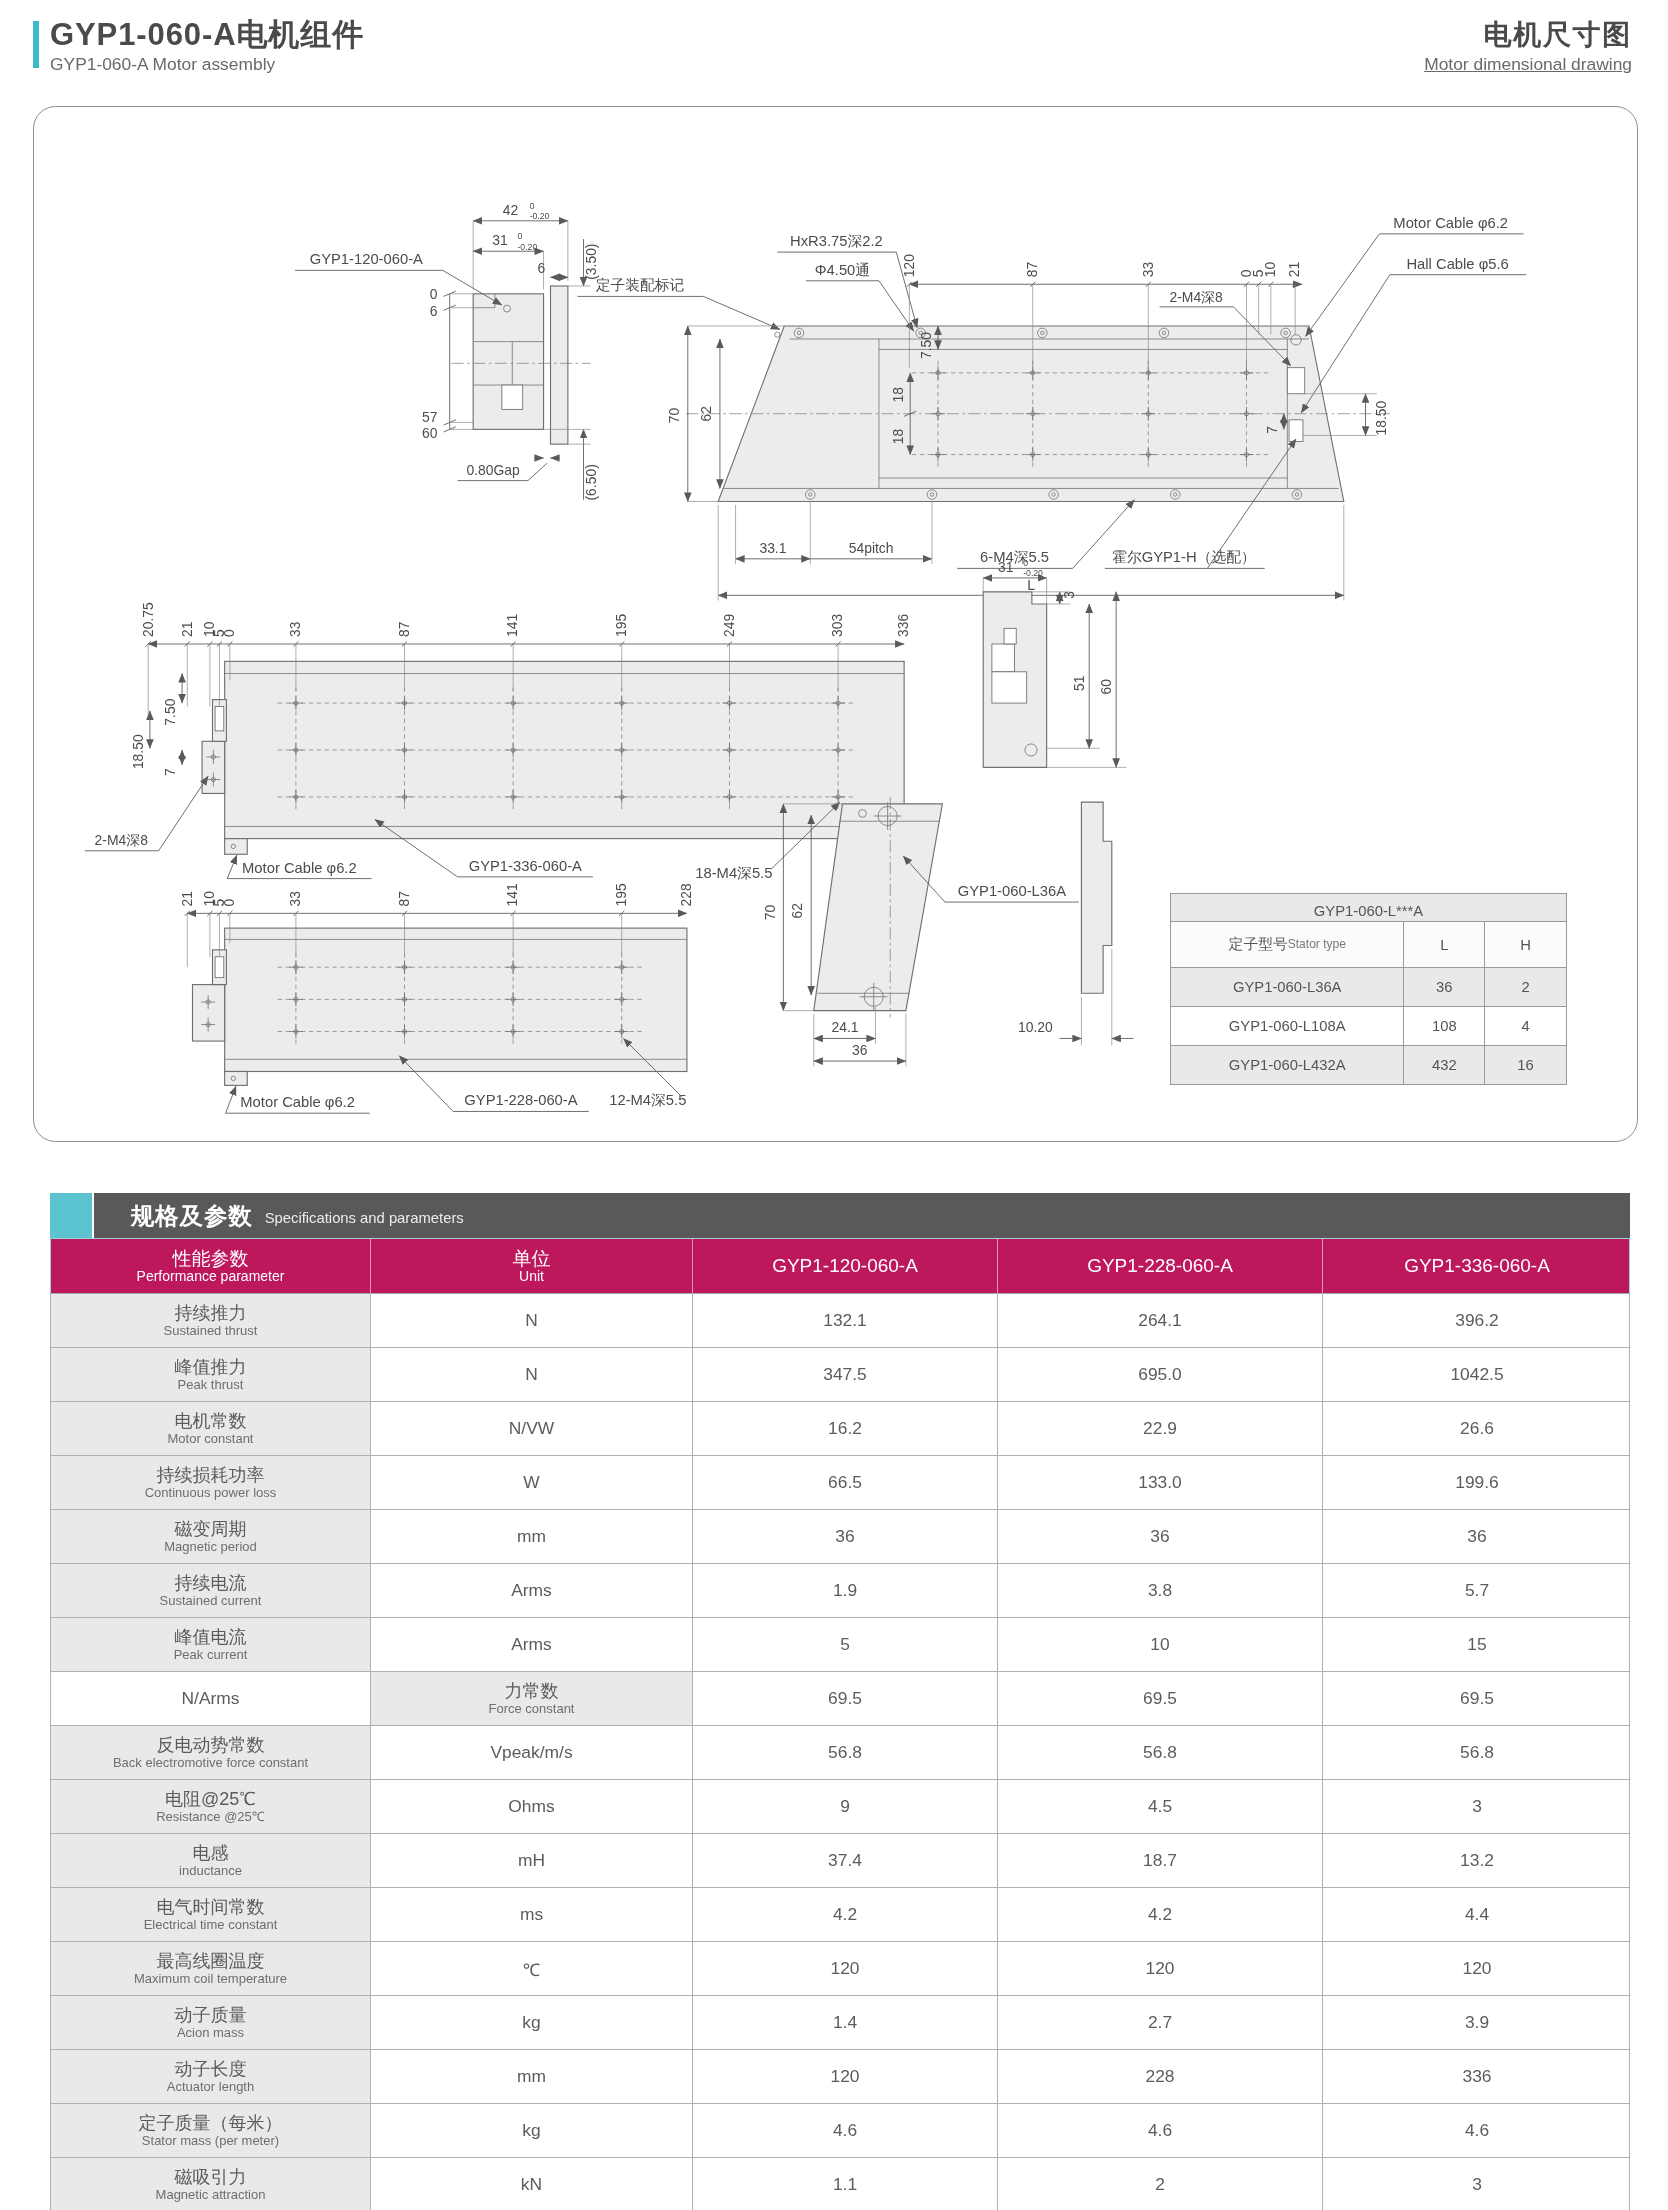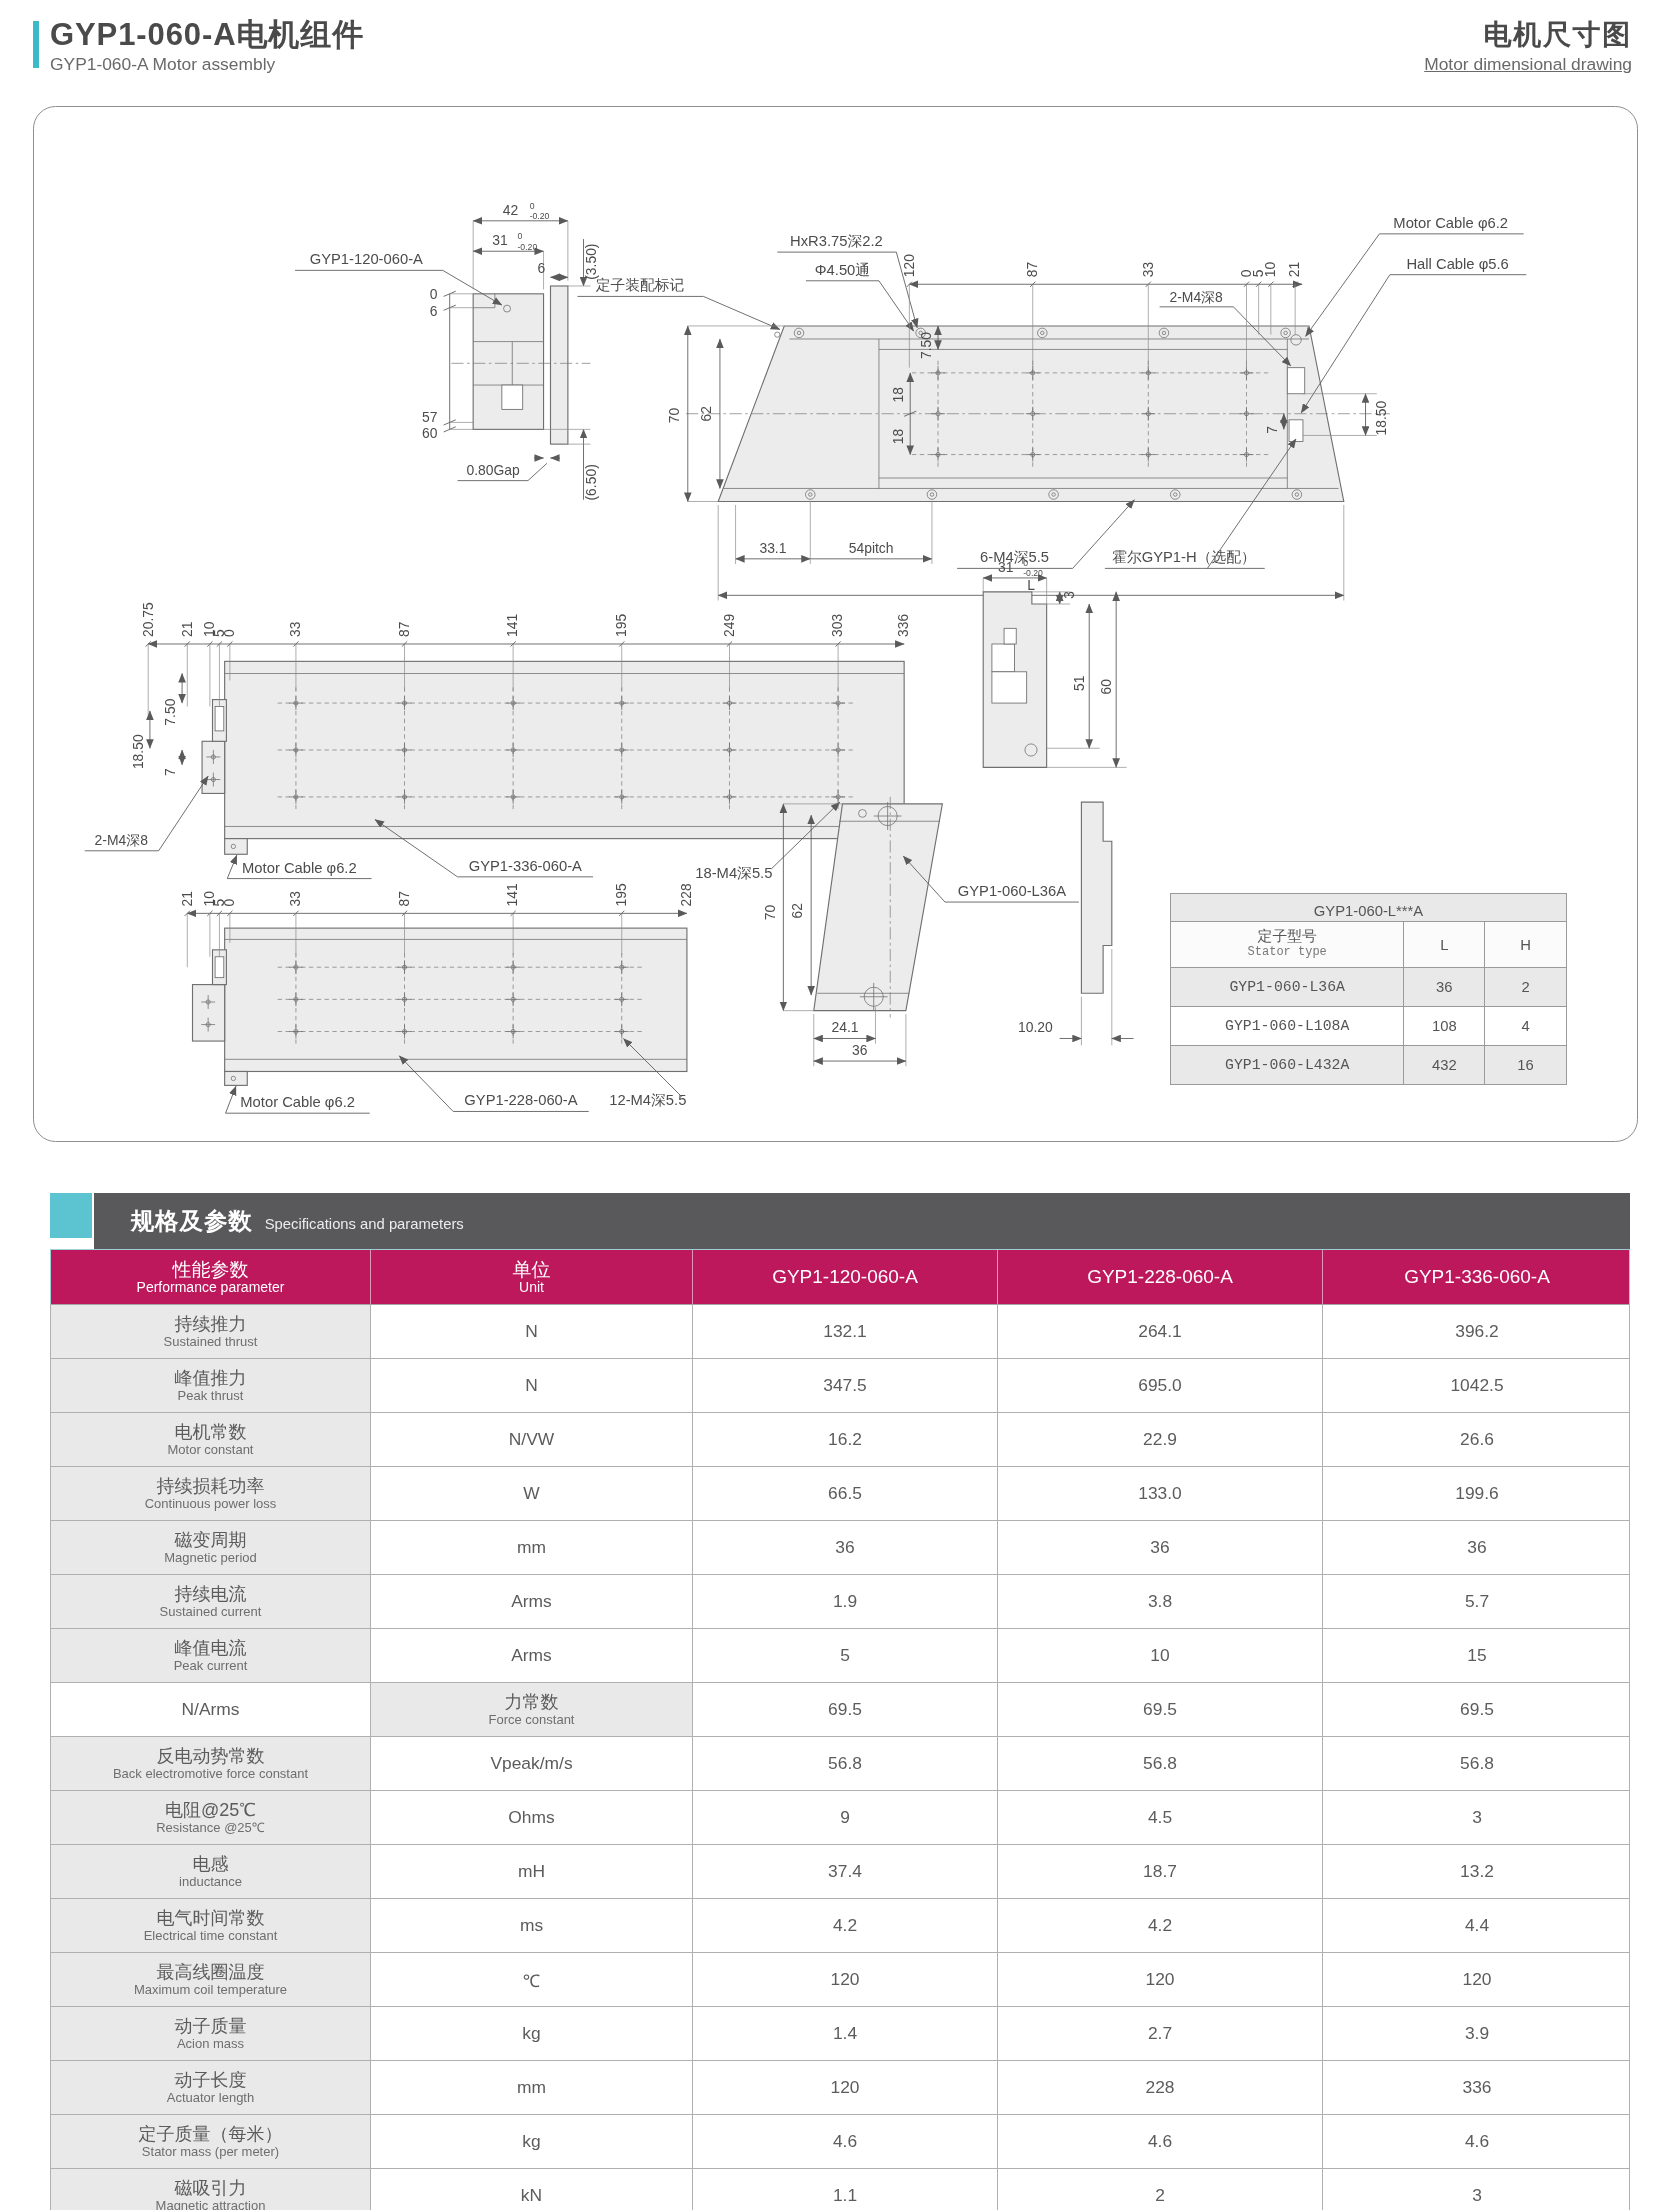--- a/index.html
+++ b/index.html
@@ -21,31 +21,31 @@
   .thin{stroke:#6f6f6f;stroke-width:0.9;fill:none;}
   .dim{stroke:#5a5a5a;stroke-width:1;fill:none;}
   .ext{stroke:#8a8a8a;stroke-width:0.8;fill:none;}
   .cl{stroke:#777;stroke-width:0.8;fill:none;stroke-dasharray:14 4 3 4;}
   .hd{stroke:#777;stroke-width:0.8;fill:none;stroke-dasharray:5 4;}
   
   #stator-table{position:absolute;left:1136px;top:786px;width:395px;border:0.9px solid #9a9a9a;font-size:14.8px;color:#555;}
   #stator-table .strow{display:flex;border-top:0.9px solid #9a9a9a;}
   #stator-table .strow:first-child{border-top:none;}
   .st-title{height:27px;line-height:35px;text-align:center;background:#e9e9e9;}
-  .st-c1{width:233px;border-right:0.9px solid #9a9a9a;display:flex;flex-direction:column;justify-content:center;align-items:center;font-family:Liberation Mono, monospace;}
+  .st-c1{width:233px;border-right:0.9px solid #9a9a9a;display:flex;flex-direction:row;justify-content:center;align-items:center;}
   .st-c2{width:80px;border-right:0.9px solid #9a9a9a;display:flex;justify-content:center;align-items:center;}
   .st-c3{width:81px;display:flex;justify-content:center;align-items:center;}
   .st-sub{height:45px;background:#fbfbfb;}
   .st-sub .cn{font-size:14.8px;line-height:15.6px;}
   .st-sub .en{font-size:12px;line-height:13px;color:#777;}
   .st-r{height:38px;}
   .st-r.odd{background:#e9e9e9;}
   
   #specs{position:absolute;left:50px;top:1193px;width:1580px;}
-  #spec-banner{display:flex;height:56px;}
+  #spec-banner{display:flex;height:45px;}
   .sq{width:42px;height:45px;background:#5cc3d1;}
   .bannerbar{flex:1;margin-left:1.7px;background:#59595b;display:flex;align-items:center;padding-left:37px;}
   .bannerbar .cn{color:#fff;font-size:23.5px;font-weight:bold;letter-spacing:0.9px;}
   .bannerbar .en{color:#ececec;font-size:14.8px;margin-left:12px;position:relative;top:2.6px;}
   .grid{display:grid;grid-template-columns:320px 322px 305px 325px 308px;}
   #spec-head{background:#be185d;color:#fff;height:54px;border:0.9px solid #9fcfd6;border-bottom:0.9px solid #a5a5a5;}
   #spec-head .hc{display:flex;flex-direction:column;align-items:center;justify-content:center;border-right:0.9px solid rgba(255,255,255,.55);}
   #spec-head .hc:last-child{border-right:none;}
   #spec-head .cn{font-size:19px;line-height:21px;}
   #spec-head .en{font-size:14px;line-height:15.6px;}

